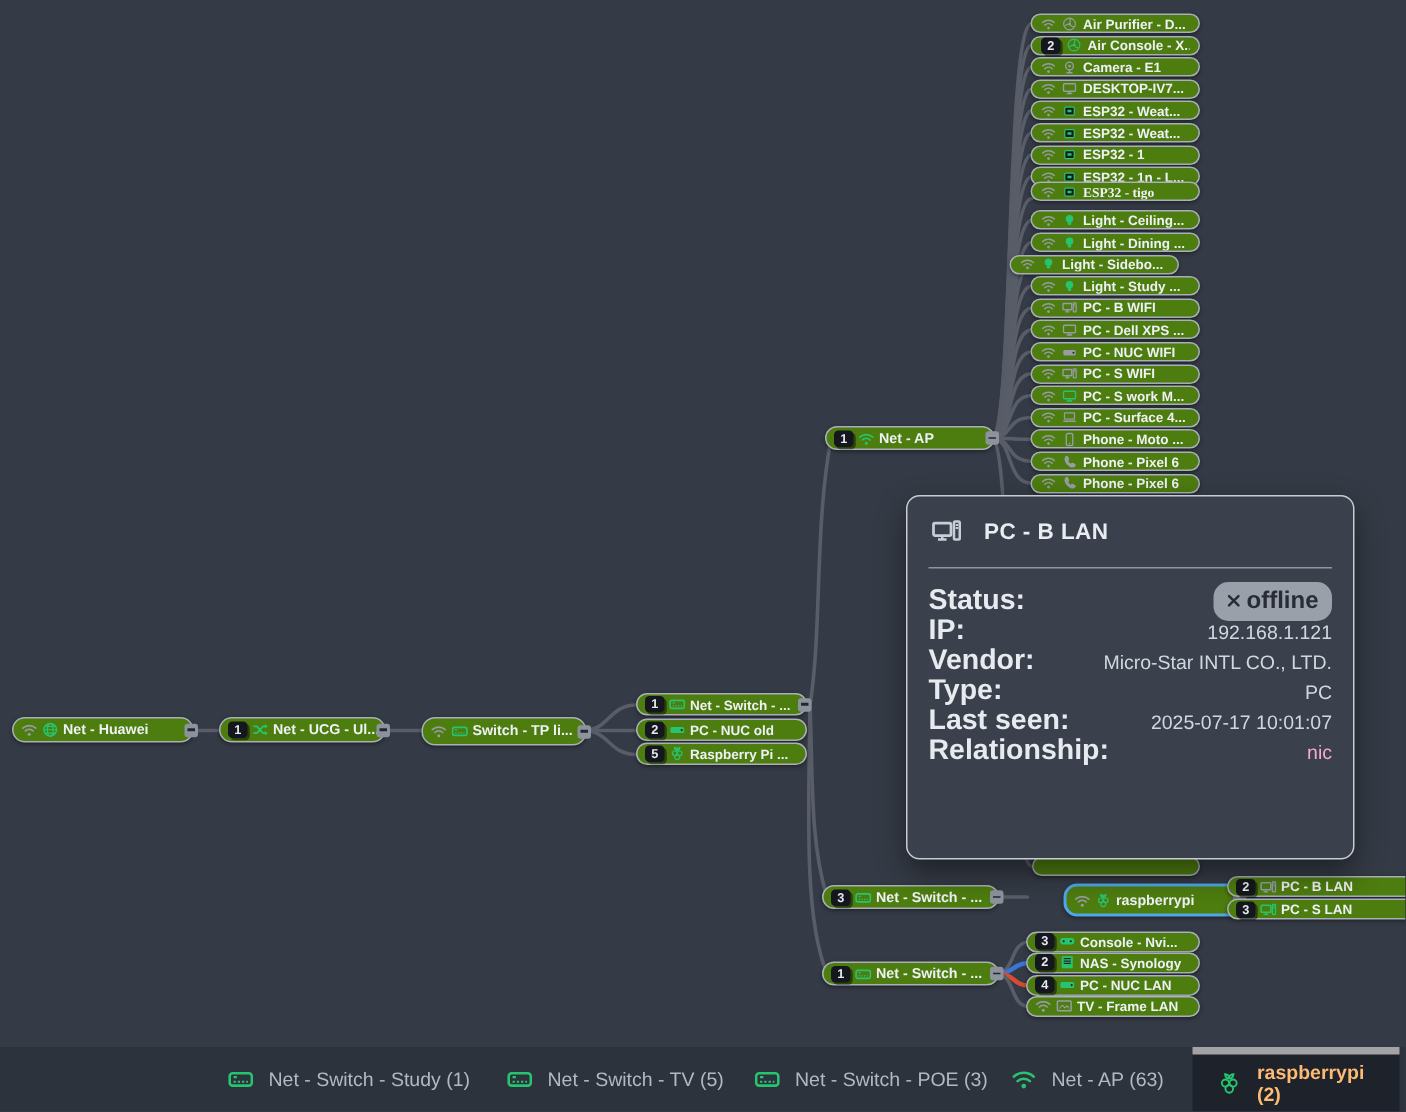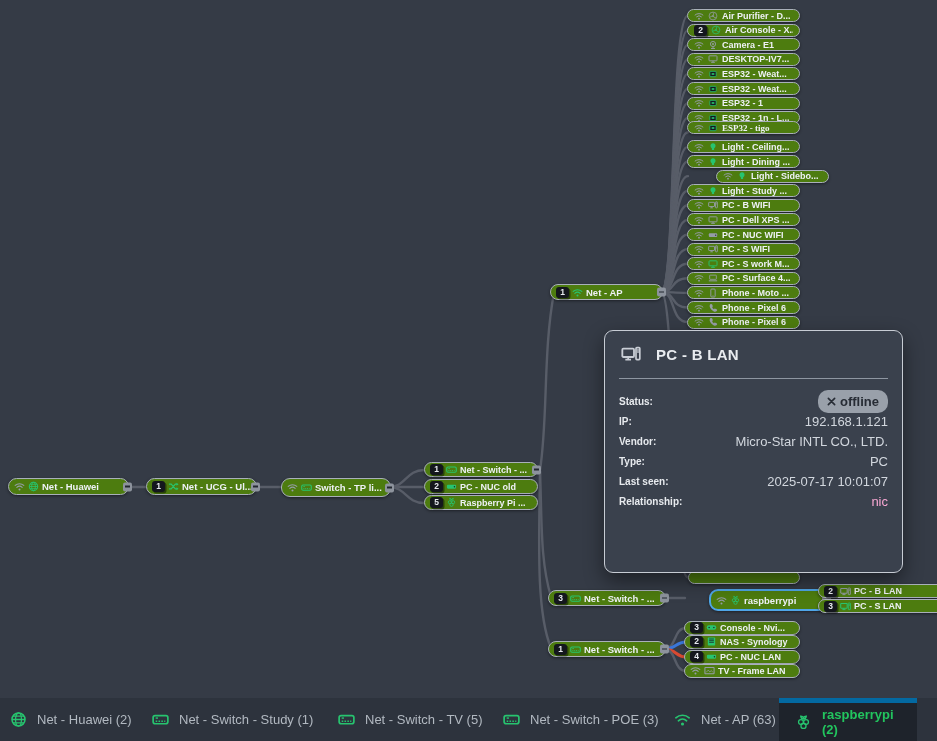--- a/index.html
+++ b/index.html
@@ -29,35 +29,35 @@
 
   
   .popup{position:absolute;left:604px;top:330px;width:299px;height:243px;z-index:5;
          background:#3a414d;border:1px solid #c7ccd4;border-radius:9px;
          box-shadow:0 8px 20px rgba(0,0,0,.45);box-sizing:border-box;}
   .popup-header{display:flex;align-items:center;gap:15px;padding:13px 16px 6px;}
   .popup-title{font-size:15px;font-weight:bold;color:#e9ecf0;letter-spacing:.3px;}
   .popup-divider{height:1px;background:#8e96a1;margin:8px 14px 10px;}
   .popup-rows{padding:2px 14px;}
   .popup-row{display:flex;justify-content:space-between;align-items:center;height:20px;}
-  .popup-label{font-size:10px;font-weight:bold;color:#e7eaee;}
+  .popup-label{font-size:19px;font-weight:bold;color:#e7eaee;}
   .popup-value{font-size:13px;color:#d2d7de;}
   .status-pill{display:inline-flex;align-items:center;gap:4px;background:#99a0aa;
-               color:#272c35;font-size:13px;font-weight:bold;border-radius:10px;
+               color:#272c35;font-size:16px;font-weight:bold;border-radius:10px;
                padding:4px 9px;}
   .rel-red{color:#f9a8d4;}
 
   
   .tabbar{position:absolute;left:0;top:698px;width:937px;height:43px;z-index:6;
           background:#2d333d;}
   .tab{position:absolute;top:0;height:43px;display:flex;align-items:center;gap:10px;
        font-size:13px;color:#b2b9c1;cursor:default;box-sizing:border-box;}
   .tab .icon svg{display:block;}
-  .tab.active{background:#1e232b;color:#22c55e;border-top:5px solid #0369a1;
-              padding:0 16px;font-weight:bold;}
+  .tab.active{background:#1e232b;color:#fdba74;border-top:5px solid #a3a3a3;
+              padding:0 16px;font-weight:bold;margin-left:16px;}
 </style>
 </head>
 <body>
 
 <div class="stage">
   <svg id="edges" width="937" height="741">
       <path d="M126 487 H150" fill="none" stroke="#585d68" stroke-width="2.4" stroke-linecap="round"></path>
       <path d="M254 487 H285" fill="none" stroke="#585d68" stroke-width="2.4" stroke-linecap="round"></path>
       <path d="M389 487 C406 487 406 470 424 470" fill="none" stroke="#585d68" stroke-width="2.4" stroke-linecap="round"></path>
       <path d="M389 487 H424" fill="none" stroke="#585d68" stroke-width="2.4" stroke-linecap="round"></path>
@@ -263,21 +263,21 @@
           </svg>
         </span>
         <span class="icon">
           <svg width="10" height="10" viewBox="0 0 12 12">
             <circle cx="6" cy="4.6" r="3" fill="#27c46f"></circle>
             <path d="M4.6 7.3h2.8v1.3a1 1 0 0 1-1 1h-.8a1 1 0 0 1-1-1z" fill="#27c46f"></path>
           </svg>
         </span>
         <span class="lbl">Light - Dining ...</span>
       </div>
-      <div class="pill device-row" style="left: 716px; top: 169.6px; width: 113px; height: 13px;">
+      <div class="pill device-row" style="left: 673px; top: 169.6px; width: 113px; height: 13px;">
         <span class="icon">
           <svg width="10" height="10" viewBox="0 0 12 12">
             <path d="M1.3 4.8a7 7 0 0 1 9.4 0" fill="none" stroke="#969da7" stroke-width="1.2" stroke-linecap="round"></path>
             <path d="M3.1 6.9a4.3 4.3 0 0 1 5.8 0" fill="none" stroke="#969da7" stroke-width="1.2" stroke-linecap="round"></path>
             <circle cx="6" cy="9.2" r="1.1" fill="#969da7"></circle>
           </svg>
         </span>
         <span class="icon">
           <svg width="10" height="10" viewBox="0 0 12 12">
             <circle cx="6" cy="4.6" r="3" fill="#27c46f"></circle>
@@ -716,30 +716,20 @@
           <span class="popup-value">2025-07-17 10:01:07</span>
         </div>
         <div class="popup-row">
           <span class="popup-label">Relationship:</span>
           <span class="popup-value rel-red">nic</span>
         </div>
       </div>
   </div>
 
   <div class="tabbar" id="tabbar">
-      <div class="tab" style="left: 10px;">
-        <span class="icon">
-          <svg width="17" height="17" viewBox="0 0 12 12">
-            <circle cx="6" cy="6" r="4.6" fill="none" stroke="#27c46f" stroke-width="1.1"></circle>
-            <ellipse cx="6" cy="6" rx="2.1" ry="4.6" fill="none" stroke="#27c46f" stroke-width="0.9"></ellipse>
-            <path d="M1.4 6h9.2M2.1 3.6h7.8M2.1 8.4h7.8" stroke="#27c46f" stroke-width="0.9" fill="none"></path>
-          </svg>
-        </span>
-        <span>Net - Huawei (2)</span>
-      </div>
       <div class="tab" style="left: 152px;">
         <span class="icon">
           <svg width="17" height="17" viewBox="0 0 12 12">
             <rect x="0.8" y="3.2" width="10.4" height="5.8" rx="1.4" fill="none" stroke="#27c46f" stroke-width="1.2"></rect>
             <path d="M2.6 7.2h6.8" stroke="#27c46f" stroke-width="1" stroke-dasharray="1.1 0.9"></path>
             <path d="M2.6 5h1.6" stroke="#27c46f" stroke-width="1"></path>
           </svg>
         </span>
         <span>Net - Switch - Study (1)</span>
       </div>

